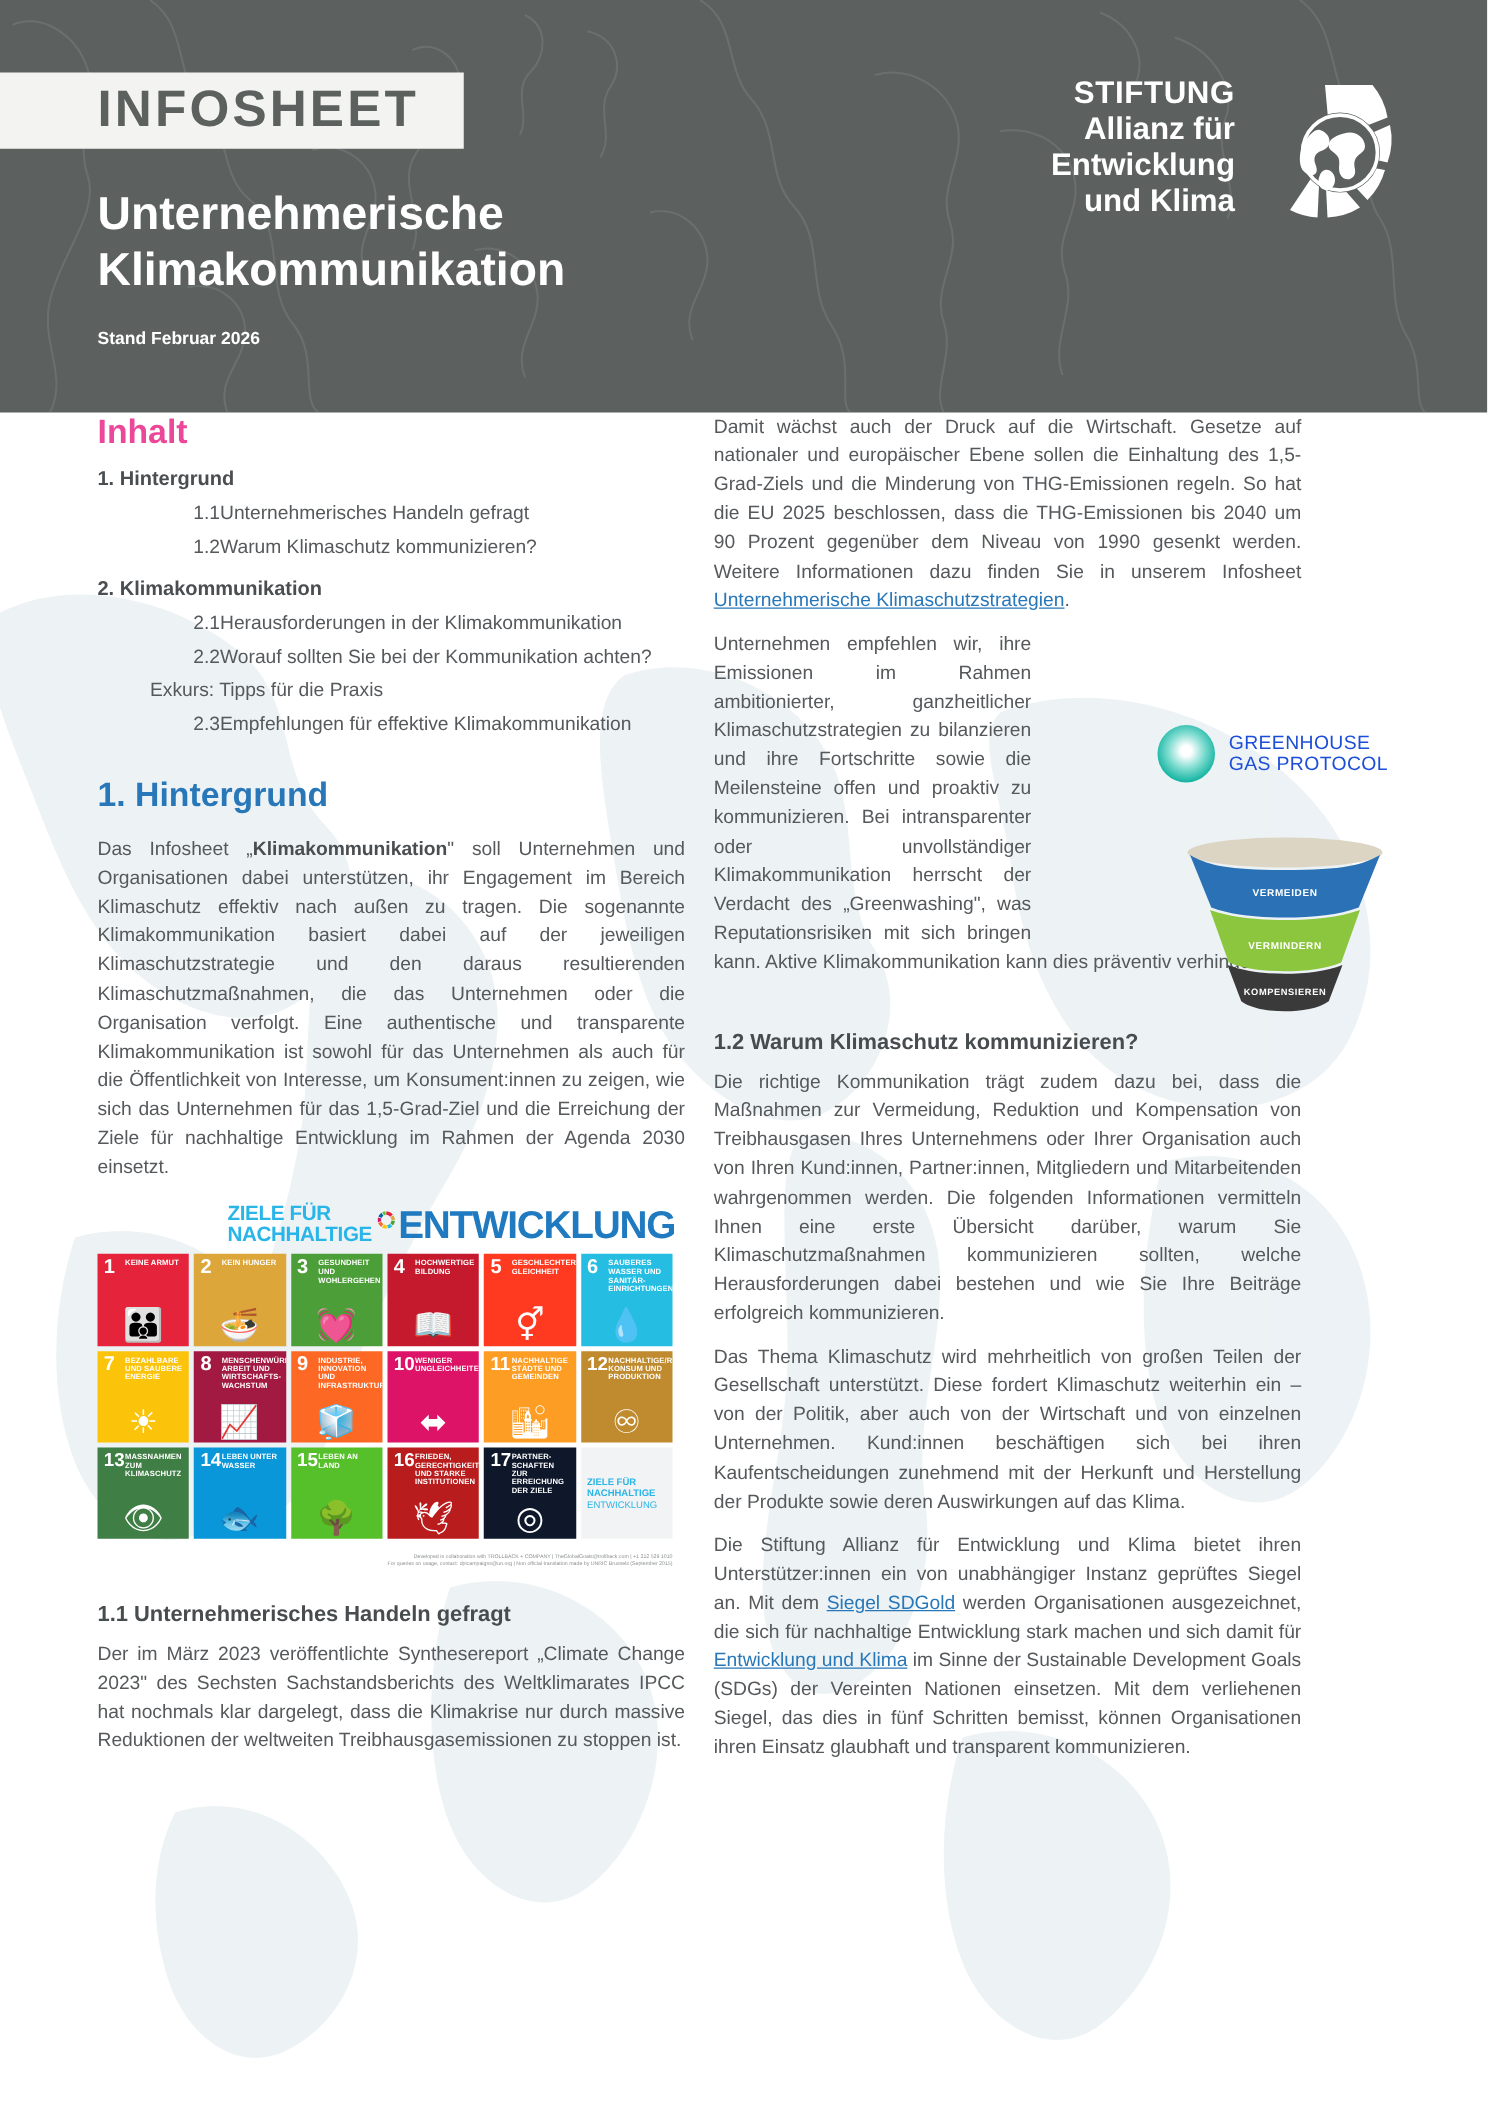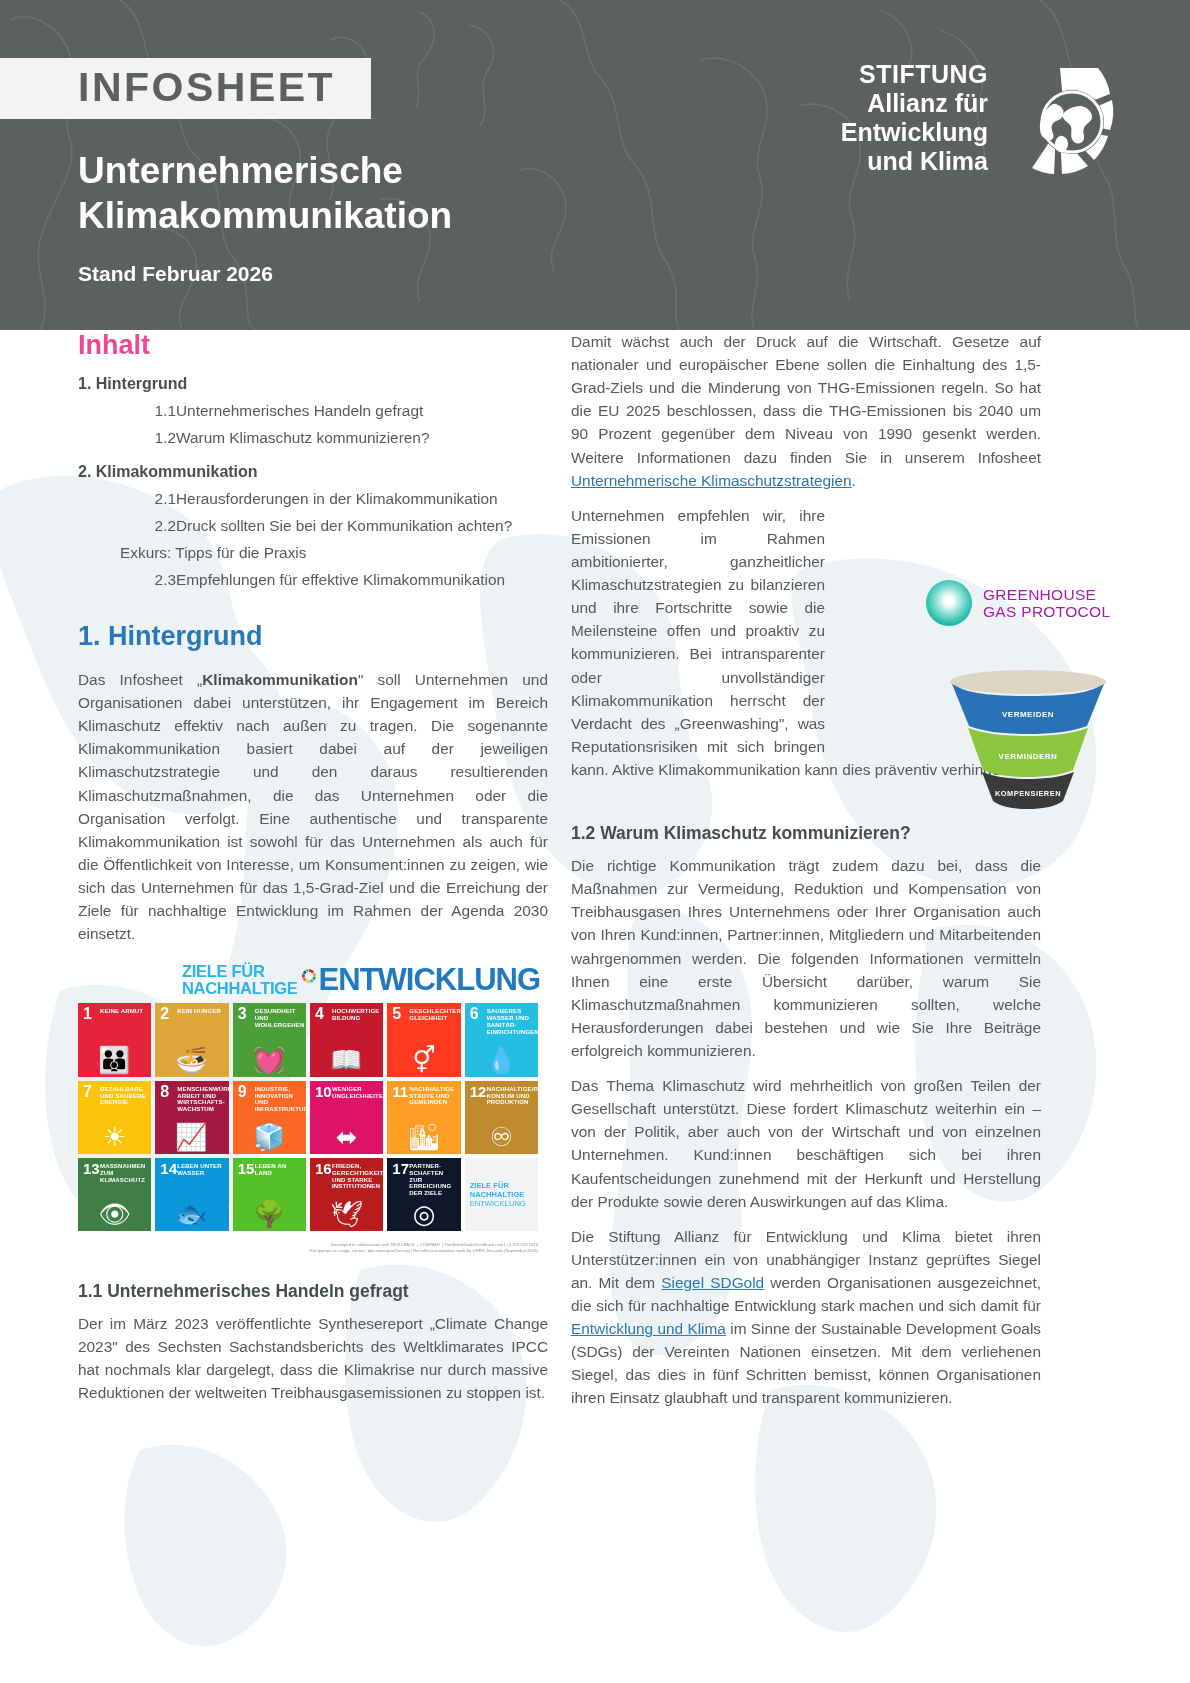--- a/index.html
+++ b/index.html
@@ -41,21 +41,21 @@
   .infosheet-badge span {
     font-size: 41px; font-weight: 700; letter-spacing: 2.5px;
     color: #5c6160; line-height: 1;
   }
   .header-title {
     position: absolute; left: 78px; top: 148px; width: 640px;
     font-size: 37px; font-weight: 700; color: #ffffff; line-height: 1.22;
   }
   .header-sub {
     position: absolute; left: 78px; top: 262px;
-    font-size: 21px; font-weight: 700; color: #ffffff;
+    font-size: 14px; font-weight: 700; color: #ffffff;
   }
 
   
   .logo { position: absolute; right: 74px; top: 60px; width: 290px; height: 115px; }
   .logo-text {
     position: absolute; right: 128px; top: 0; text-align: right;
     color: #ffffff; line-height: 1.16;
   }
   .logo-text .l1 { font-size: 25px; font-weight: 700; letter-spacing: .5px; }
   .logo-text .l2, .logo-text .l3, .logo-text .l4 { font-size: 25px; font-weight: 700; }
@@ -94,21 +94,21 @@
   .toc-item .num { width: 44px; flex: 0 0 44px; }
   .toc-item.noindent { margin-left: 42px; }
 
   
   .ghg-wrap {
     position: absolute; left: 355px; top: 245px; width: 200px; height: 56px;
     display: flex; align-items: center; gap: 11px;
   }
   .ghg-ball { width: 46px; height: 46px; flex: 0 0 46px; border-radius: 50%;
     background: radial-gradient(circle at 50% 45%, #ffffff 12%, #7fdcd0 42%, #17b5a3 72%, #089c8d 100%); }
-  .ghg-label { font-size: 15.5px; line-height: 1.12; color: #a21caf; letter-spacing: .3px; }
+  .ghg-label { font-size: 15.5px; line-height: 1.12; color: #1d4ed8; letter-spacing: .3px; }
 
   
   .funnel { position: absolute; left: 350px; top: 338px; width: 215px; height: 145px; }
 
   
   .sdg-block { margin: 18px 0 14px 0; position: relative; }
   .sdg-header { display: flex; align-items: center; justify-content: flex-start; margin: 0 0 7px 104px; }
   .sdg-header .left-lines {
     font-size: 16.5px; font-weight: 700; color: #29b5e8; line-height: 1.0;
     letter-spacing: -.3px; text-align: left;
@@ -248,21 +248,21 @@
         <span>Warum Klimaschutz kommunizieren?</span>
       </div>
 
       <div class="toc-h spaced">2. Klimakommunikation</div>
       <div class="toc-item">
         <span class="num">2.1</span>
         <span>Herausforderungen in der Klimakommunikation</span>
       </div>
       <div class="toc-item">
         <span class="num">2.2</span>
-        <span>Druck sollten Sie bei der Kommunikation achten?</span>
+        <span>Worauf sollten Sie bei der Kommunikation achten?</span>
       </div>
       <div class="toc-item noindent">
         <span>Exkurs: Tipps für die Praxis</span>
       </div>
       <div class="toc-item">
         <span class="num">2.3</span>
         <span>Empfehlungen für effektive Klimakommunikation</span>
       </div>
 
       <h2 class="section" style="margin-top:32px;">1. Hintergrund</h2>

